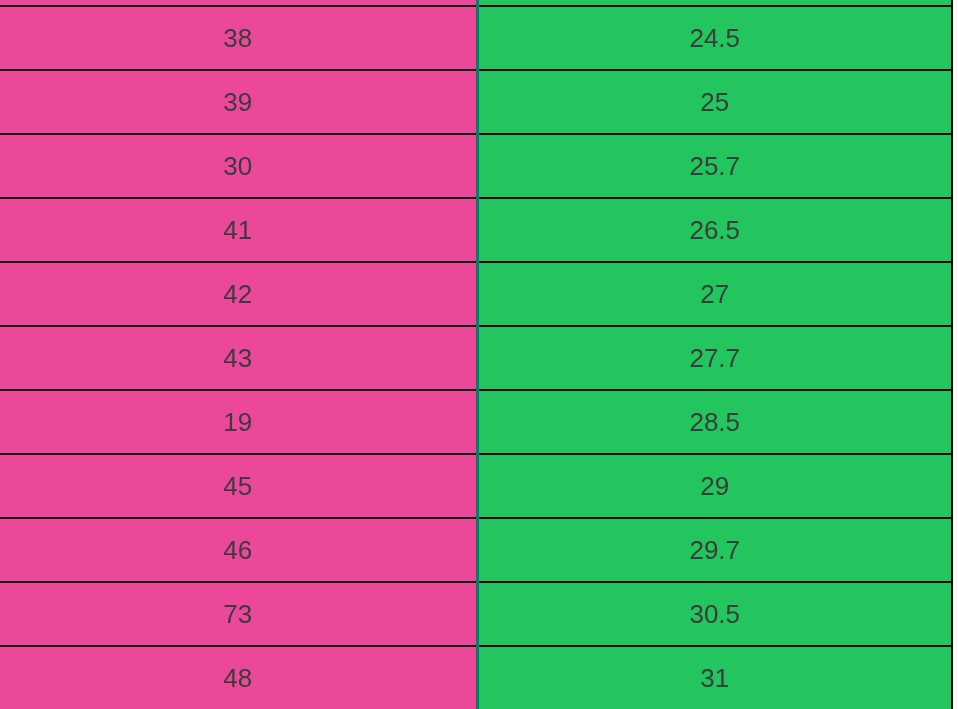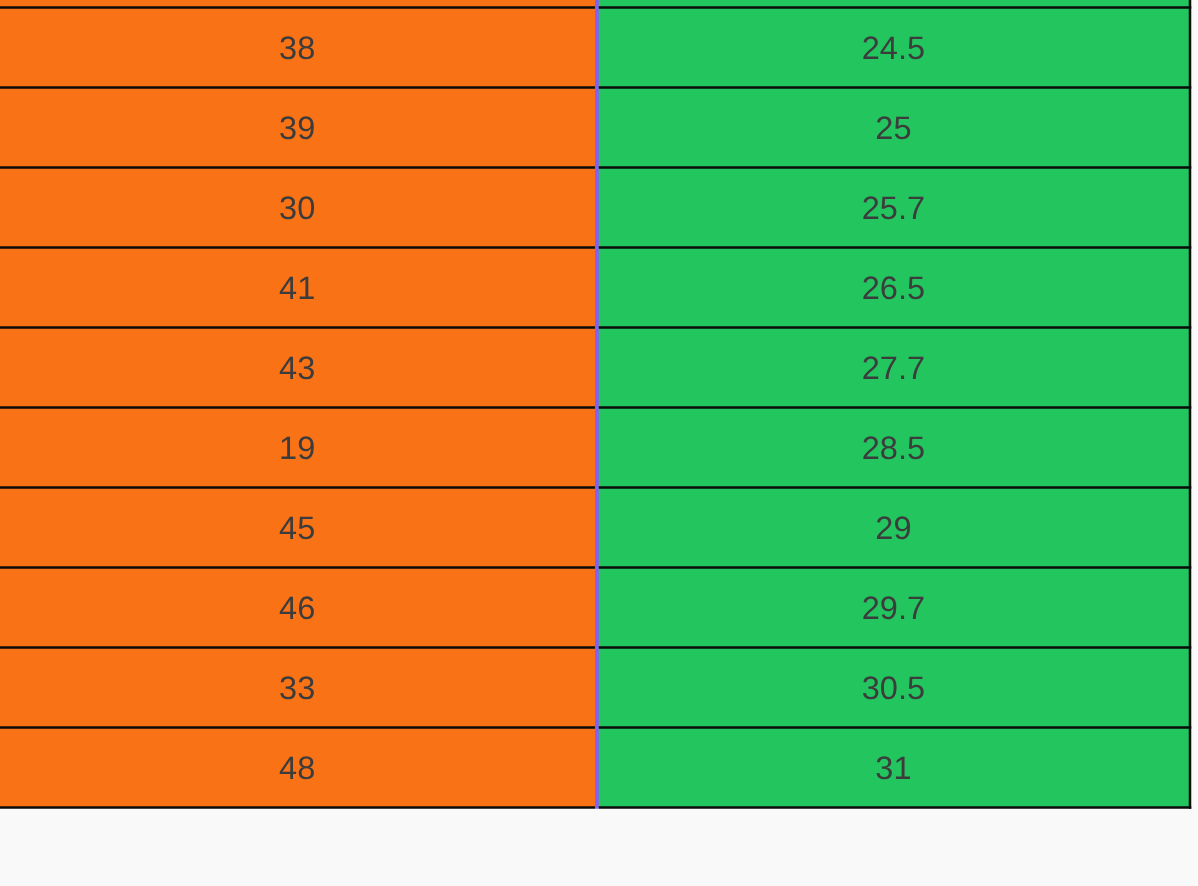--- a/index.html
+++ b/index.html
@@ -54,22 +54,22 @@
     font-size: 26px;
     font-weight: 400;
     line-height: 1;
     color: #3c3c3c;
     border-top: 2px solid #0b0b0b;
     border-bottom: 2px solid #0b0b0b;
     box-sizing: border-box;
   }
 
   table.size-table td.cell-eu {
-    background: #f97316;
-    border-right: 3px solid #8b5cf6;
+    background: #ec4899;
+    border-right: 3px solid #0f766e;
   }
 
   table.size-table td.cell-cm {
     background: #22c55e;
     border-right: 2px solid #0b0b0b;
   }
 </style>
 </head>
 <body>
 
@@ -96,37 +96,41 @@
           </tr>
           <tr>
             <td class="cell-eu">30</td>
             <td class="cell-cm">25.7</td>
           </tr>
           <tr>
             <td class="cell-eu">41</td>
             <td class="cell-cm">26.5</td>
           </tr>
           <tr>
+            <td class="cell-eu">42</td>
+            <td class="cell-cm">27</td>
+          </tr>
+          <tr>
             <td class="cell-eu">43</td>
             <td class="cell-cm">27.7</td>
           </tr>
           <tr>
             <td class="cell-eu">19</td>
             <td class="cell-cm">28.5</td>
           </tr>
           <tr>
             <td class="cell-eu">45</td>
             <td class="cell-cm">29</td>
           </tr>
           <tr>
             <td class="cell-eu">46</td>
             <td class="cell-cm">29.7</td>
           </tr>
           <tr>
-            <td class="cell-eu">33</td>
+            <td class="cell-eu">73</td>
             <td class="cell-cm">30.5</td>
           </tr>
           <tr>
             <td class="cell-eu">48</td>
             <td class="cell-cm">31</td>
           </tr>
         </tbody>
     </table>
   </div>
 </div>

